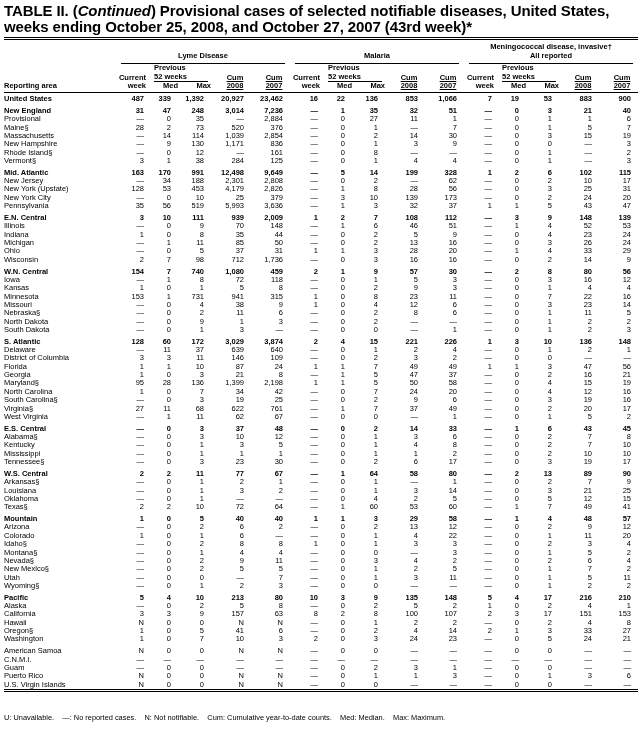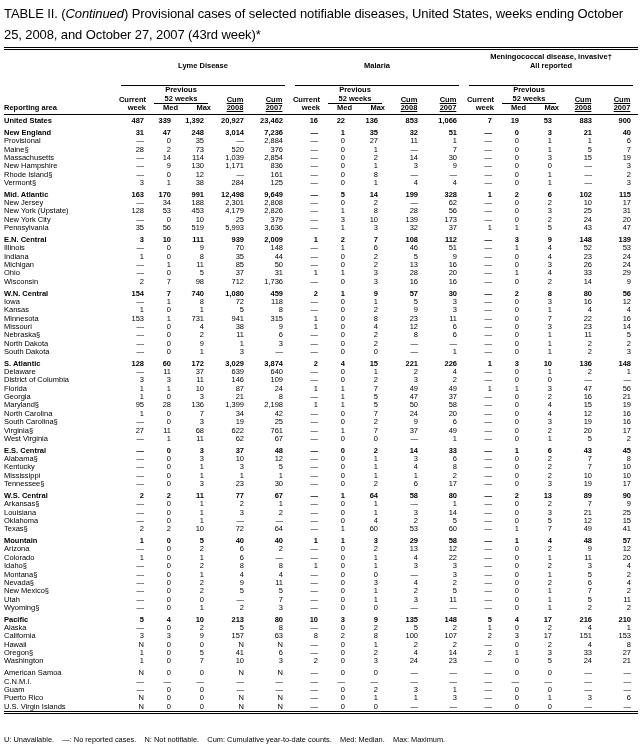--- a/index.html
+++ b/index.html
@@ -1,28 +1,28 @@
 <!DOCTYPE html>
 <html><head>
 <meta charset="utf-8">
 <style>
   html,body{margin:0;padding:0;background:#fff;color:#000;}
   body{width:641px;height:748px;font-family:"Liberation Sans",sans-serif;overflow:hidden;}
   .page{padding:3px 3px 0 4px;}
-  .title{font-size:13px;font-weight:normal;line-height:21px;letter-spacing:-0.1px;}
+  .title{font-size:15px;font-weight:bold;line-height:16px;letter-spacing:-0.1px;}
   .title em{font-style:italic;}
   .toprule{border-top:3px double #000;height:0;margin:2px 0 3px 0;}
   table{width:634px;border-collapse:collapse;table-layout:fixed;border-bottom:3px double #000;}
   thead{border-bottom:1.5px solid #000;}
   thead th{font-weight:bold;font-size:7.5px;line-height:8.6px;padding:0;vertical-align:bottom;}
   th.area-head{text-align:left;vertical-align:bottom;padding-bottom:1px;}
   th.grp{vertical-align:bottom;}
-  .grp-label{border-bottom:1px solid #000;margin:0 5px;padding-bottom:15px;text-align:center;}
+  .grp-label{border-bottom:1px solid #000;margin:0 5px;padding-bottom:3px;text-align:center;}
   th.prev{vertical-align:bottom;}
-  .prev-label{border-bottom:1px solid #000;margin:0 3px;text-align:center;padding-bottom:0px;}
+  .prev-label{border-bottom:1px solid #000;margin:0 3px;text-align:left;padding-bottom:0px;}
   .prev-inner{display:inline-block;max-width:34px;}
   th.cw,th.cum{text-align:right;padding-right:5px;padding-bottom:1px;}
   .cw-inner{display:inline-block;max-width:32px;}
   .cum-inner{display:inline-block;max-width:22px;text-align:center;text-decoration:underline;}
   th.mm{text-align:right;padding-bottom:1px;}
   tbody td{font-size:7.5px;line-height:8.35px;padding:0;vertical-align:bottom;}
   td.area{text-align:left;white-space:nowrap;overflow:hidden;}
   td.num{text-align:right;padding-right:7px;white-space:nowrap;}
   tr.bold td{font-weight:bold;}
   tr.gap td{padding-top:3.5px;}

